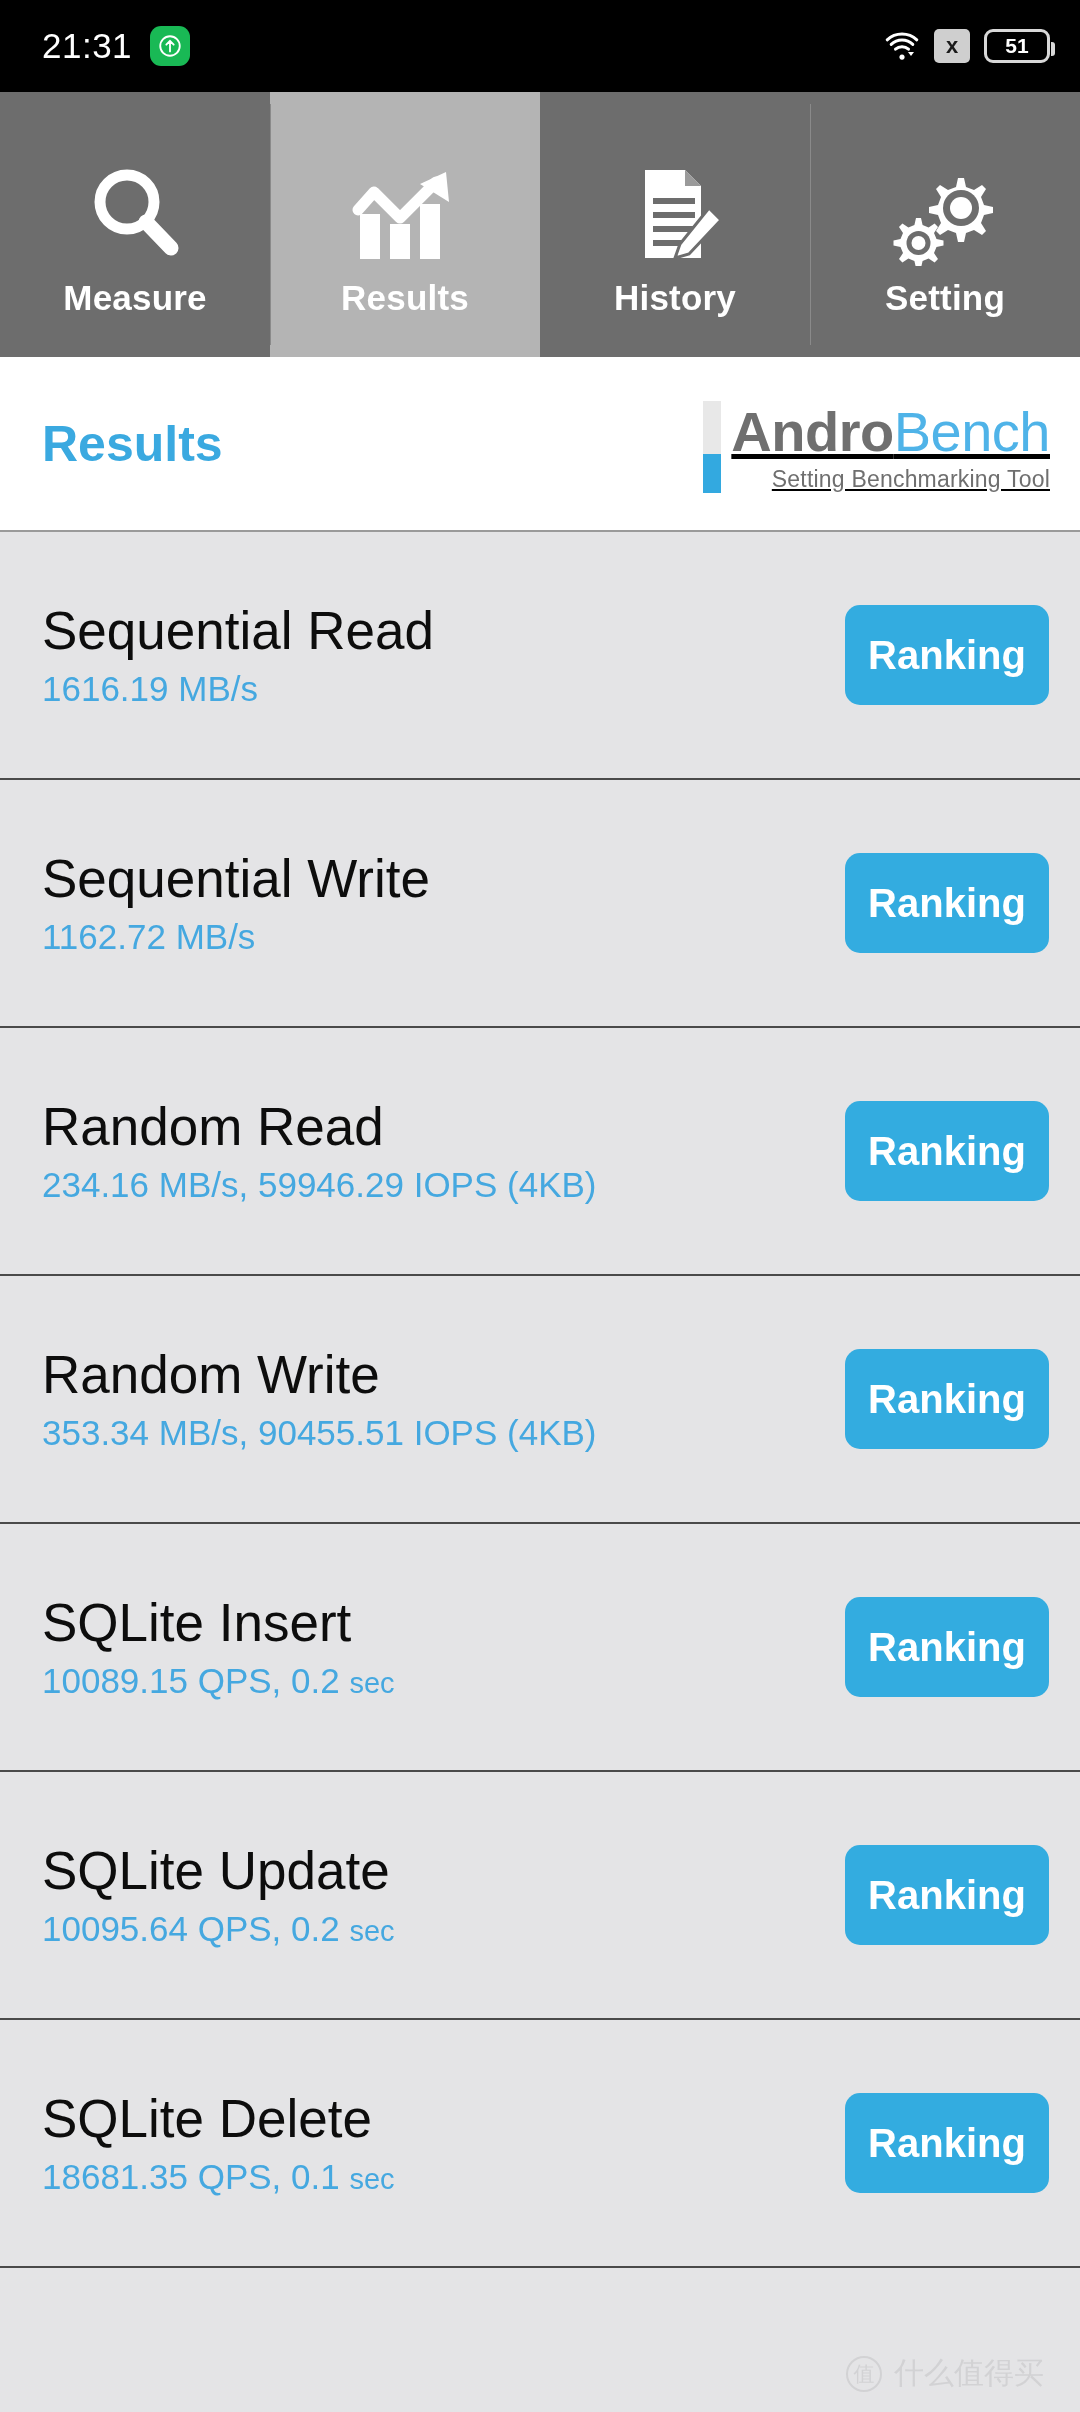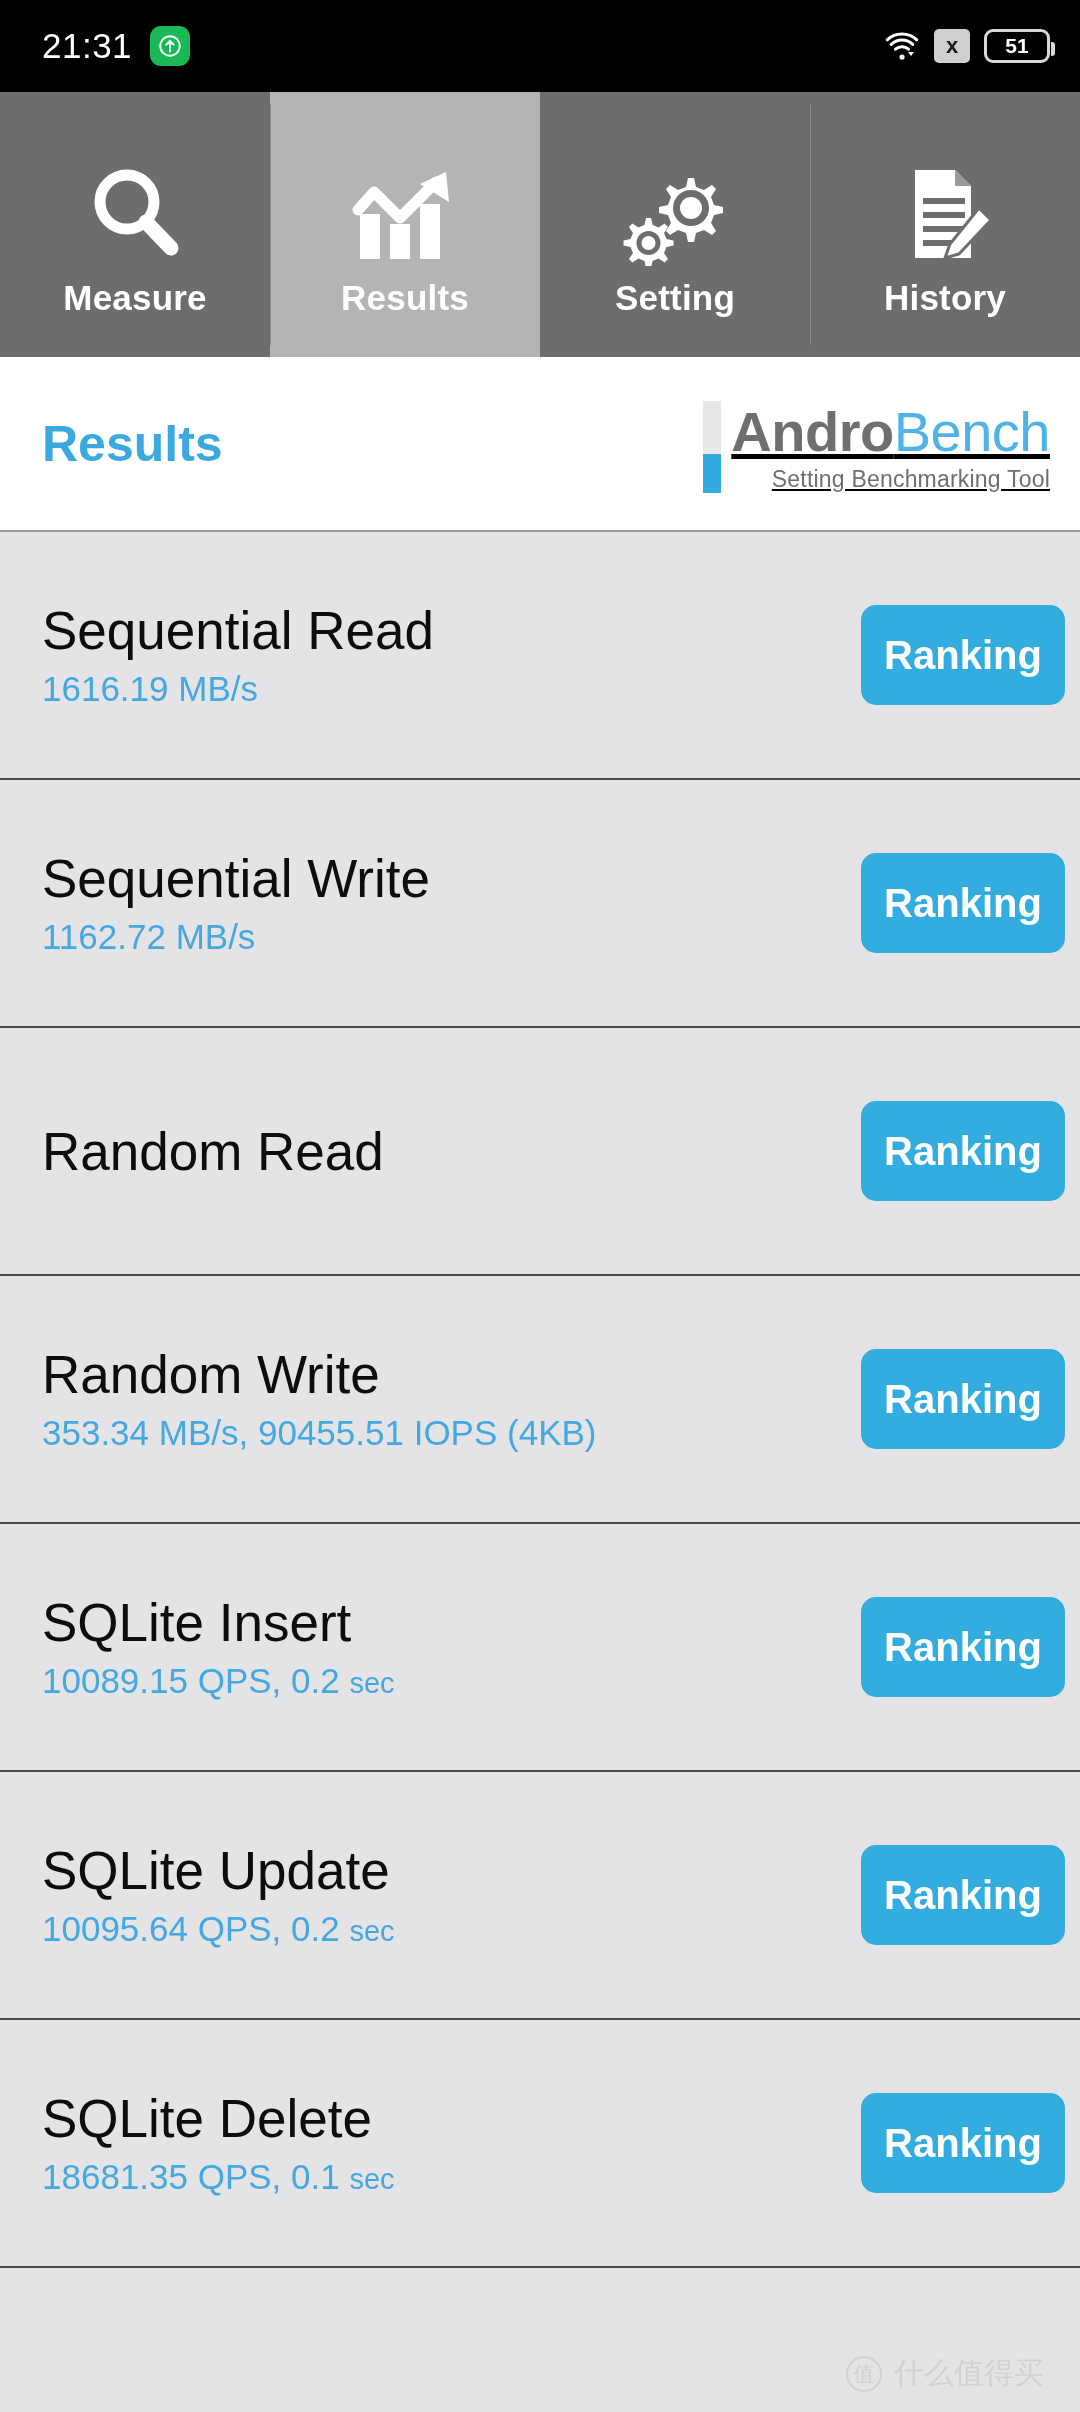--- a/index.html
+++ b/index.html
@@ -71,21 +71,21 @@
   .logo-text{ display:flex; flex-direction:column; align-items:flex-end; }
   .logo-main{ font-size:56px; font-weight:bold; line-height:1.0; letter-spacing:-0.5px; }
   .logo-main .andro{ color:#6f6f6f; }
   .logo-main .bench{ color:#4fb3e8; font-weight:normal; }
   .logo-sub{ font-size:23px; color:#6f6f6f; margin-top:6px; letter-spacing:0.2px; }
 
   
   .list{ background:#e4e4e6; }
   .row{
     height:248px; display:flex; align-items:center;
-    justify-content:space-between; padding:0 15px 0 42px;
+    justify-content:space-between; padding:0 31px 0 42px;
     border-bottom:2px solid #4a4a4a;
     background:#e4e4e6;
     gap:7px;
   }
   .row-text{ display:flex; flex-direction:column; gap:14px; }
   .row-title{ font-size:53px; color:#0d0d0d; font-weight:normal; line-height:1; }
   .row-value{ font-size:35px; color:#45a8e0; line-height:1; }
   .row-value .unit-small{ font-size:29px; }
   .ranking-btn{
     min-width:204px; height:100px; background:#33ace0; border-radius:15px;
@@ -159,48 +159,48 @@
           <rect x="70" y="42" width="20" height="55" fill="#ffffff"></rect>
           <path d="M8 48 L24 30 L50 56 L86 20" fill="none" stroke="#ffffff" stroke-width="11" stroke-linejoin="round" stroke-linecap="round"></path>
           <path d="M96 10 L99 40 L70 22 z" fill="#ffffff"></path>
         </svg>
       </span>
       <span class="tab-label">Results</span>
     </div>
 
     <div class="tab">
       <span class="tab-icon">
+        <svg width="104" height="104" viewBox="0 0 104 104" aria-hidden="true">
+          <path d="M22 8 L62 8 L78 24 L78 96 L22 96 Z" fill="#ffffff"></path>
+          <path d="M62 8 L62 24 L78 24 Z" fill="#9a9a9a"></path>
+          <rect x="30" y="36" width="42" height="6" fill="#6d6d6d"></rect>
+          <rect x="30" y="50" width="42" height="6" fill="#6d6d6d"></rect>
+          <rect x="30" y="64" width="42" height="6" fill="#6d6d6d"></rect>
+          <rect x="30" y="78" width="42" height="6" fill="#6d6d6d"></rect>
+          <path d="M86 46 L98 58 L66 92 L52 96 L57 82 Z" fill="#ffffff" stroke="#6d6d6d" stroke-width="3"></path>
+        </svg>
+      </span>
+      <span class="tab-label">History</span>
+    </div>
+
+    <div class="tab">
+      <span class="tab-icon">
         <svg width="110" height="104" viewBox="0 0 110 104" aria-hidden="true">
           <g fill="#ffffff">
             <path d="M68 16 l6 0 l2 9 l8 3 l8 -5 l4 4 l-5 8 l3 8 l9 2 l0 6 l-9 2 l-3 8 l5 8 l-4 4 l-8 -5 l-8 3 l-2 9 l-6 0 l-2 -9 l-8 -3 l-8 5 l-4 -4 l5 -8 l-3 -8 l-9 -2 l0 -6 l9 -2 l3 -8 l-5 -8 l4 -4 l8 5 l8 -3 z"></path>
             <circle cx="71" cy="46" r="18" fill="#6d6d6d"></circle>
             <circle cx="71" cy="46" r="11" fill="#ffffff"></circle>
             <path d="M26 56 l5 0 l1.6 7 l6 2.5 l6 -4 l3.4 3.4 l-4 6 l2.5 6 l7 1.6 l0 5 l-7 1.6 l-2.5 6 l4 6 l-3.4 3.4 l-6 -4 l-6 2.5 l-1.6 7 l-5 0 l-1.6 -7 l-6 -2.5 l-6 4 l-3.4 -3.4 l4 -6 l-2.5 -6 l-7 -1.6 l0 -5 l7 -1.6 l2.5 -6 l-4 -6 l3.4 -3.4 l6 4 l6 -2.5 z"></path>
             <circle cx="28.5" cy="81" r="12" fill="#6d6d6d"></circle>
             <circle cx="28.5" cy="81" r="7" fill="#ffffff"></circle>
           </g>
         </svg>
       </span>
       <span class="tab-label">Setting</span>
     </div>
-
-    <div class="tab">
-      <span class="tab-icon">
-        <svg width="104" height="104" viewBox="0 0 104 104" aria-hidden="true">
-          <path d="M22 8 L62 8 L78 24 L78 96 L22 96 Z" fill="#ffffff"></path>
-          <path d="M62 8 L62 24 L78 24 Z" fill="#9a9a9a"></path>
-          <rect x="30" y="36" width="42" height="6" fill="#6d6d6d"></rect>
-          <rect x="30" y="50" width="42" height="6" fill="#6d6d6d"></rect>
-          <rect x="30" y="64" width="42" height="6" fill="#6d6d6d"></rect>
-          <rect x="30" y="78" width="42" height="6" fill="#6d6d6d"></rect>
-          <path d="M86 46 L98 58 L66 92 L52 96 L57 82 Z" fill="#ffffff" stroke="#6d6d6d" stroke-width="3"></path>
-        </svg>
-      </span>
-      <span class="tab-label">History</span>
-    </div>
   </div>
 
   <div class="header">
     <span class="page-title">Results</span>
     <div class="logo">
       <span class="logo-bar">
         <span class="logo-bar-top"></span>
         <span class="logo-bar-bot"></span>
       </span>
       <span class="logo-text">
@@ -225,20 +225,21 @@
         <div class="row-text">
           <span class="row-title">Sequential Write</span>
           <span class="row-value"><span>1162.72 MB/s</span><span class="unit-small"></span></span>
         </div>
         <button class="ranking-btn">Ranking</button>
       </div>
 
       <div class="row">
         <div class="row-text">
           <span class="row-title">Random Read</span>
+          <span class="row-value"><span>234.16 MB/s, 59946.29 IOPS (4KB)</span><span class="unit-small"></span></span>
         </div>
         <button class="ranking-btn">Ranking</button>
       </div>
 
       <div class="row">
         <div class="row-text">
           <span class="row-title">Random Write</span>
           <span class="row-value"><span>353.34 MB/s, 90455.51 IOPS (4KB)</span><span class="unit-small"></span></span>
         </div>
         <button class="ranking-btn">Ranking</button>

